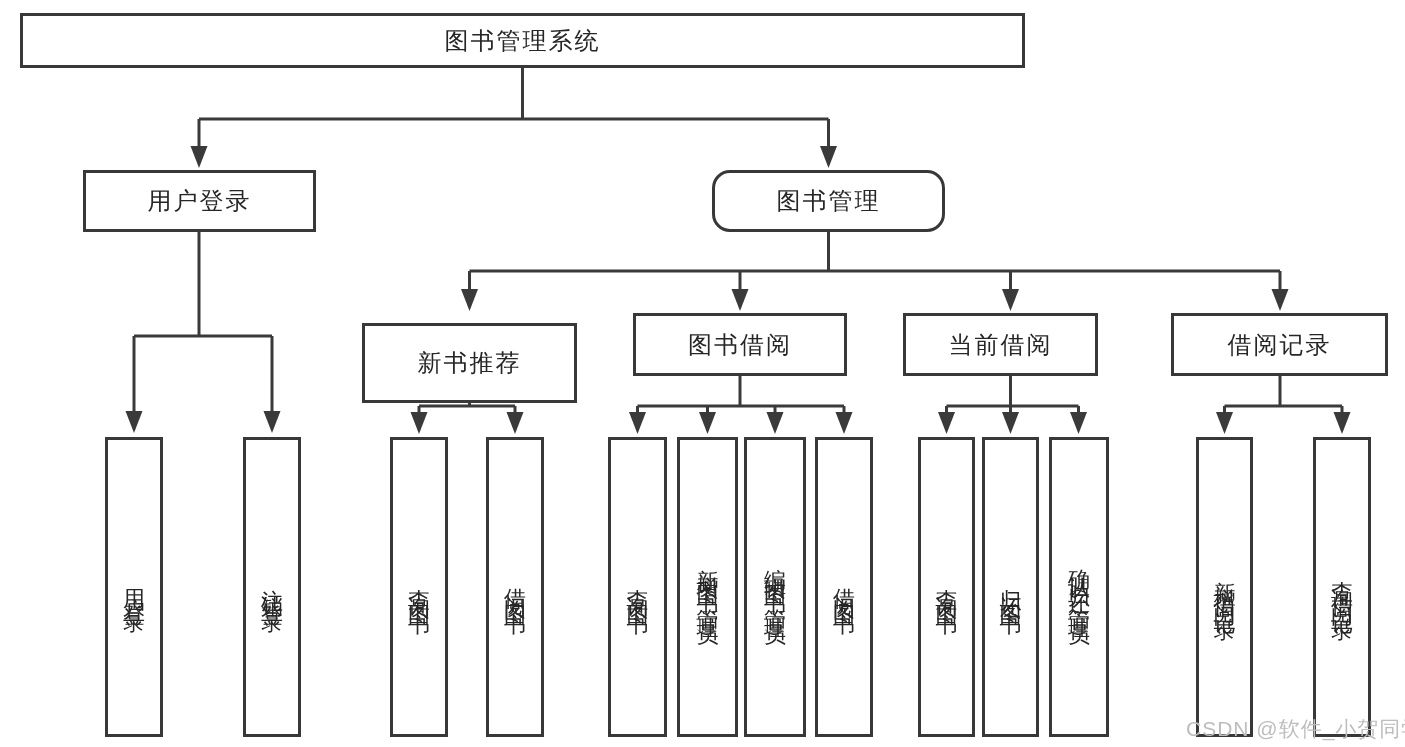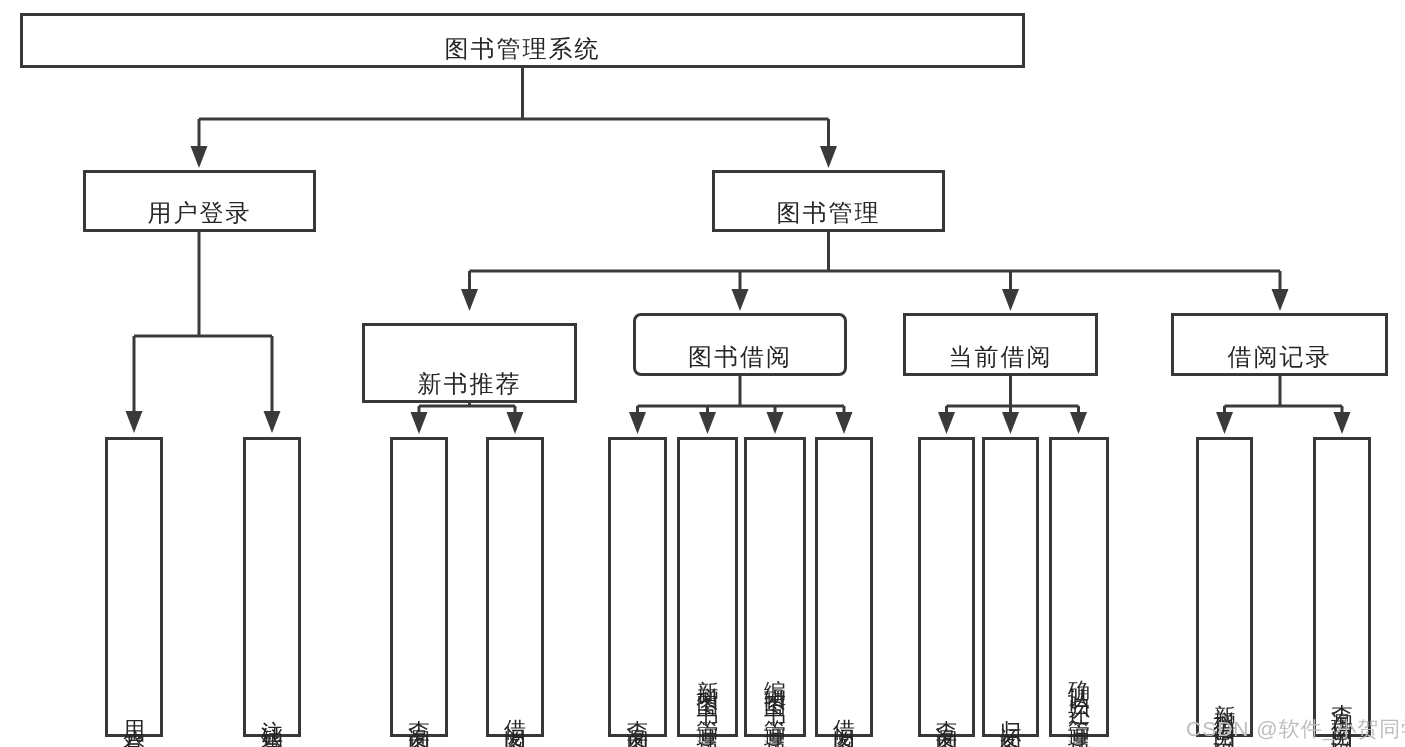--- a/index.html
+++ b/index.html
@@ -5,21 +5,21 @@
   html,body{margin:0;padding:0;background:#ffffff;}
   .canvas{
     position:relative;width:1405px;height:747px;background:#ffffff;overflow:hidden;
     font-family:"Liberation Sans","DejaVu Sans",sans-serif;color:#262626;
   }
   svg.connectors{position:absolute;left:0;top:0;z-index:0;}
   svg.connectors line{stroke:#3a3a3a;stroke-width:3;}
   svg.connectors polygon{fill:#3a3a3a;}
   .node{
     position:absolute;background:#ffffff;border:3px solid #383838;box-sizing:border-box;
-    display:flex;align-items:flex-end;justify-content:center;z-index:1;
+    display:flex;align-items:center;justify-content:center;z-index:1;
   }
   .node.h span{font-size:24px;letter-spacing:2px;white-space:nowrap;}
   .node.v span{
     writing-mode:vertical-rl;text-orientation:mixed;
     font-size:22px;letter-spacing:8px;line-height:1;white-space:nowrap;
   }
   .watermark{
     position:absolute;left:1186px;top:715px;z-index:2;
     font-size:21px;color:#bdbdbd;letter-spacing:1px;white-space:nowrap;
   }
@@ -105,28 +105,28 @@
     </g>
   </svg>
 
   <div class="node h" style="left:20px;top:13px;width:1005px;height:55px;">
     <span>图书管理系统</span>
   </div>
 
   <div class="node h" style="left:83px;top:170px;width:233px;height:62px;">
     <span>用户登录</span>
   </div>
-  <div class="node h" style="left:712px;top:170px;width:233px;height:62px;">
+  <div class="node h" style="left:712px;top:170px;width:233px;height:62px;border-radius:18px;">
     <span>图书管理</span>
   </div>
 
   <div class="node h" style="left:362px;top:323px;width:215px;height:80px;">
     <span>新书推荐</span>
   </div>
-  <div class="node h" style="left:633px;top:313px;width:214px;height:63px;border-radius:8px;">
+  <div class="node h" style="left:633px;top:313px;width:214px;height:63px;">
     <span>图书借阅</span>
   </div>
   <div class="node h" style="left:903px;top:313px;width:195px;height:63px;">
     <span>当前借阅</span>
   </div>
   <div class="node h" style="left:1171px;top:313px;width:217px;height:63px;">
     <span>借阅记录</span>
   </div>
 
   <div class="node v" style="left:105px;top:437px;width:58px;height:300px;">

